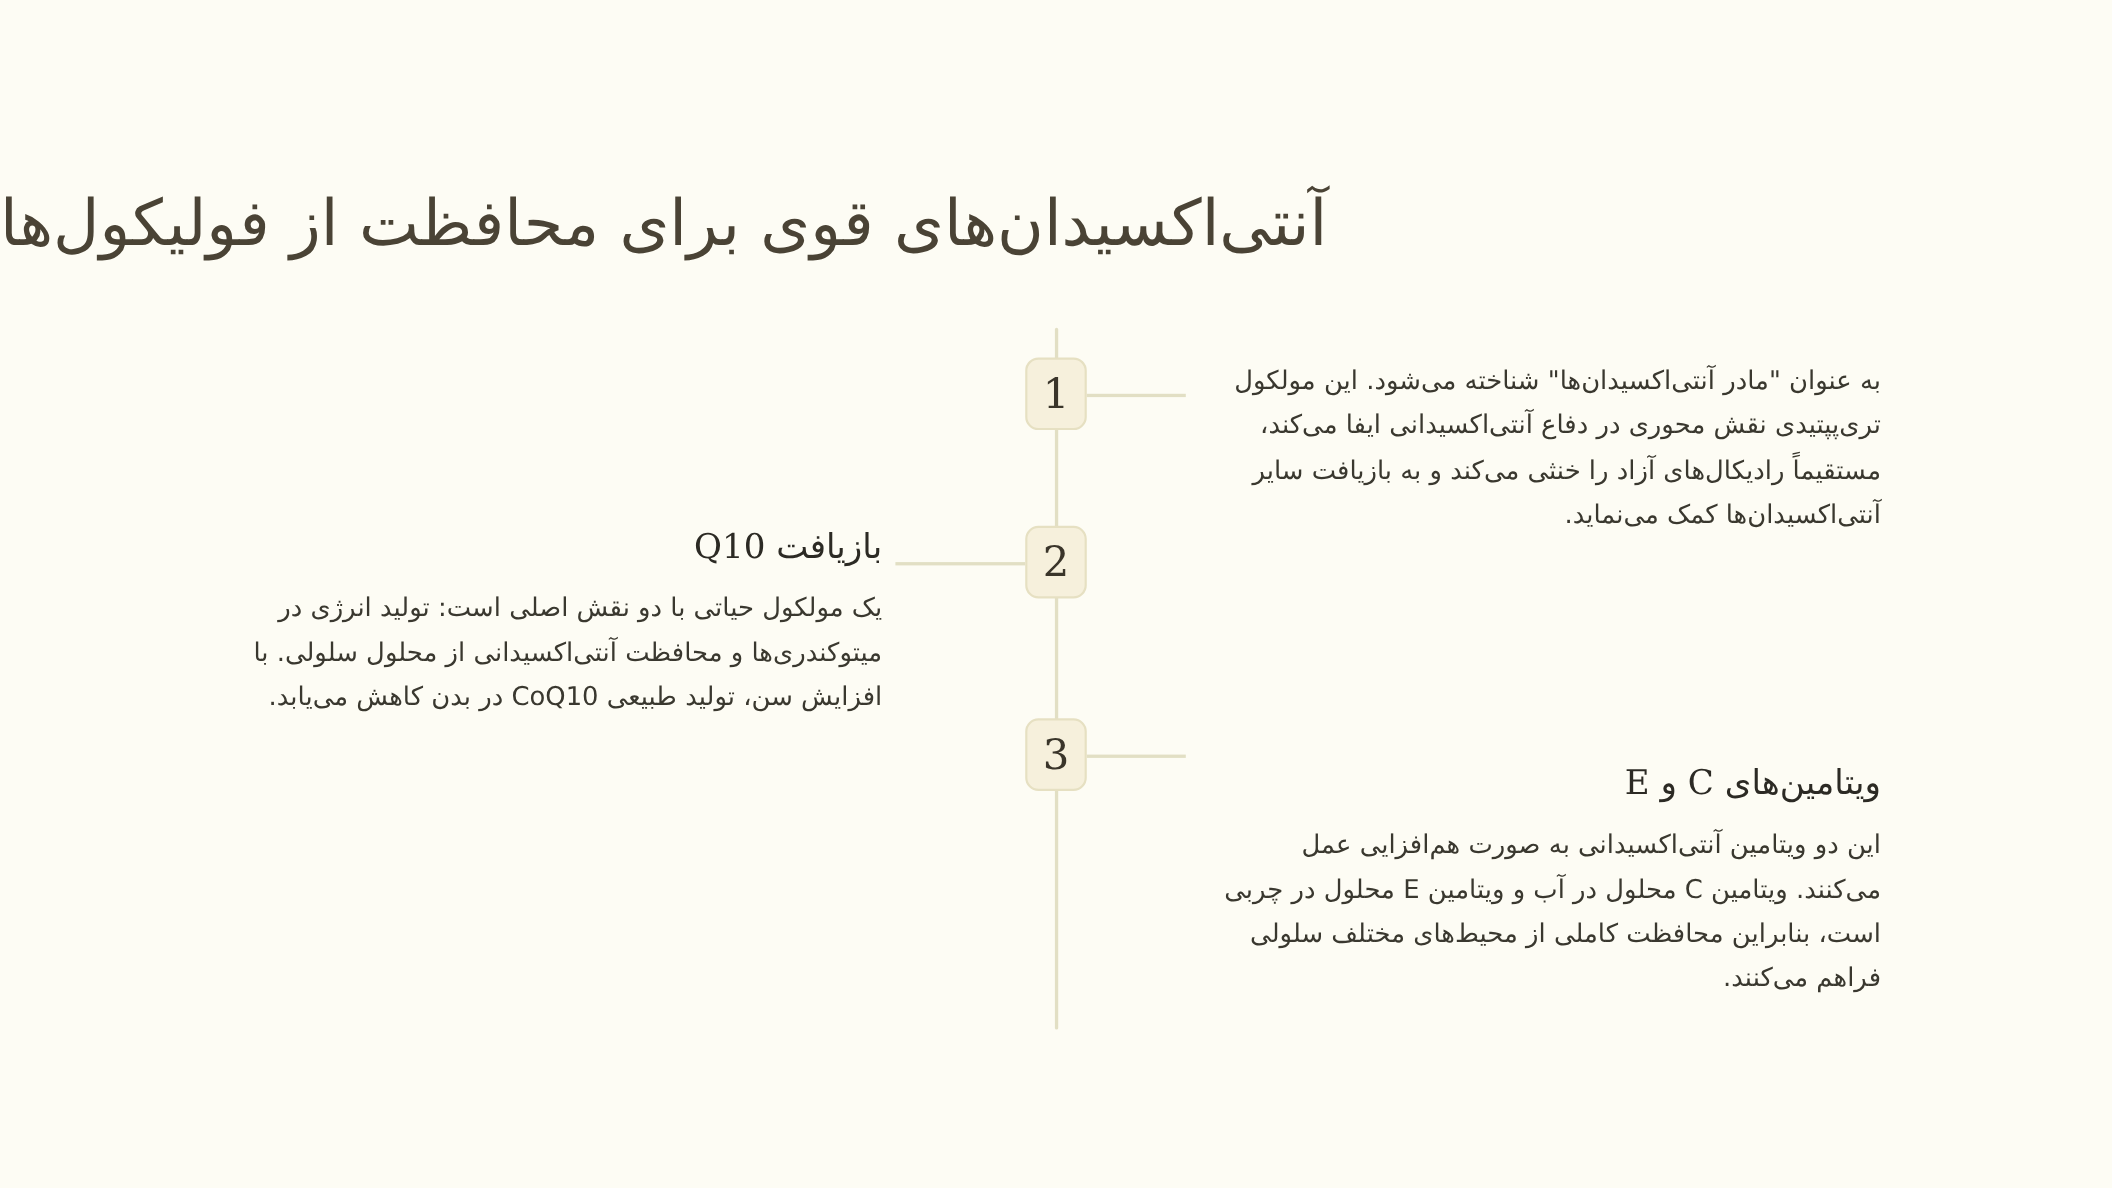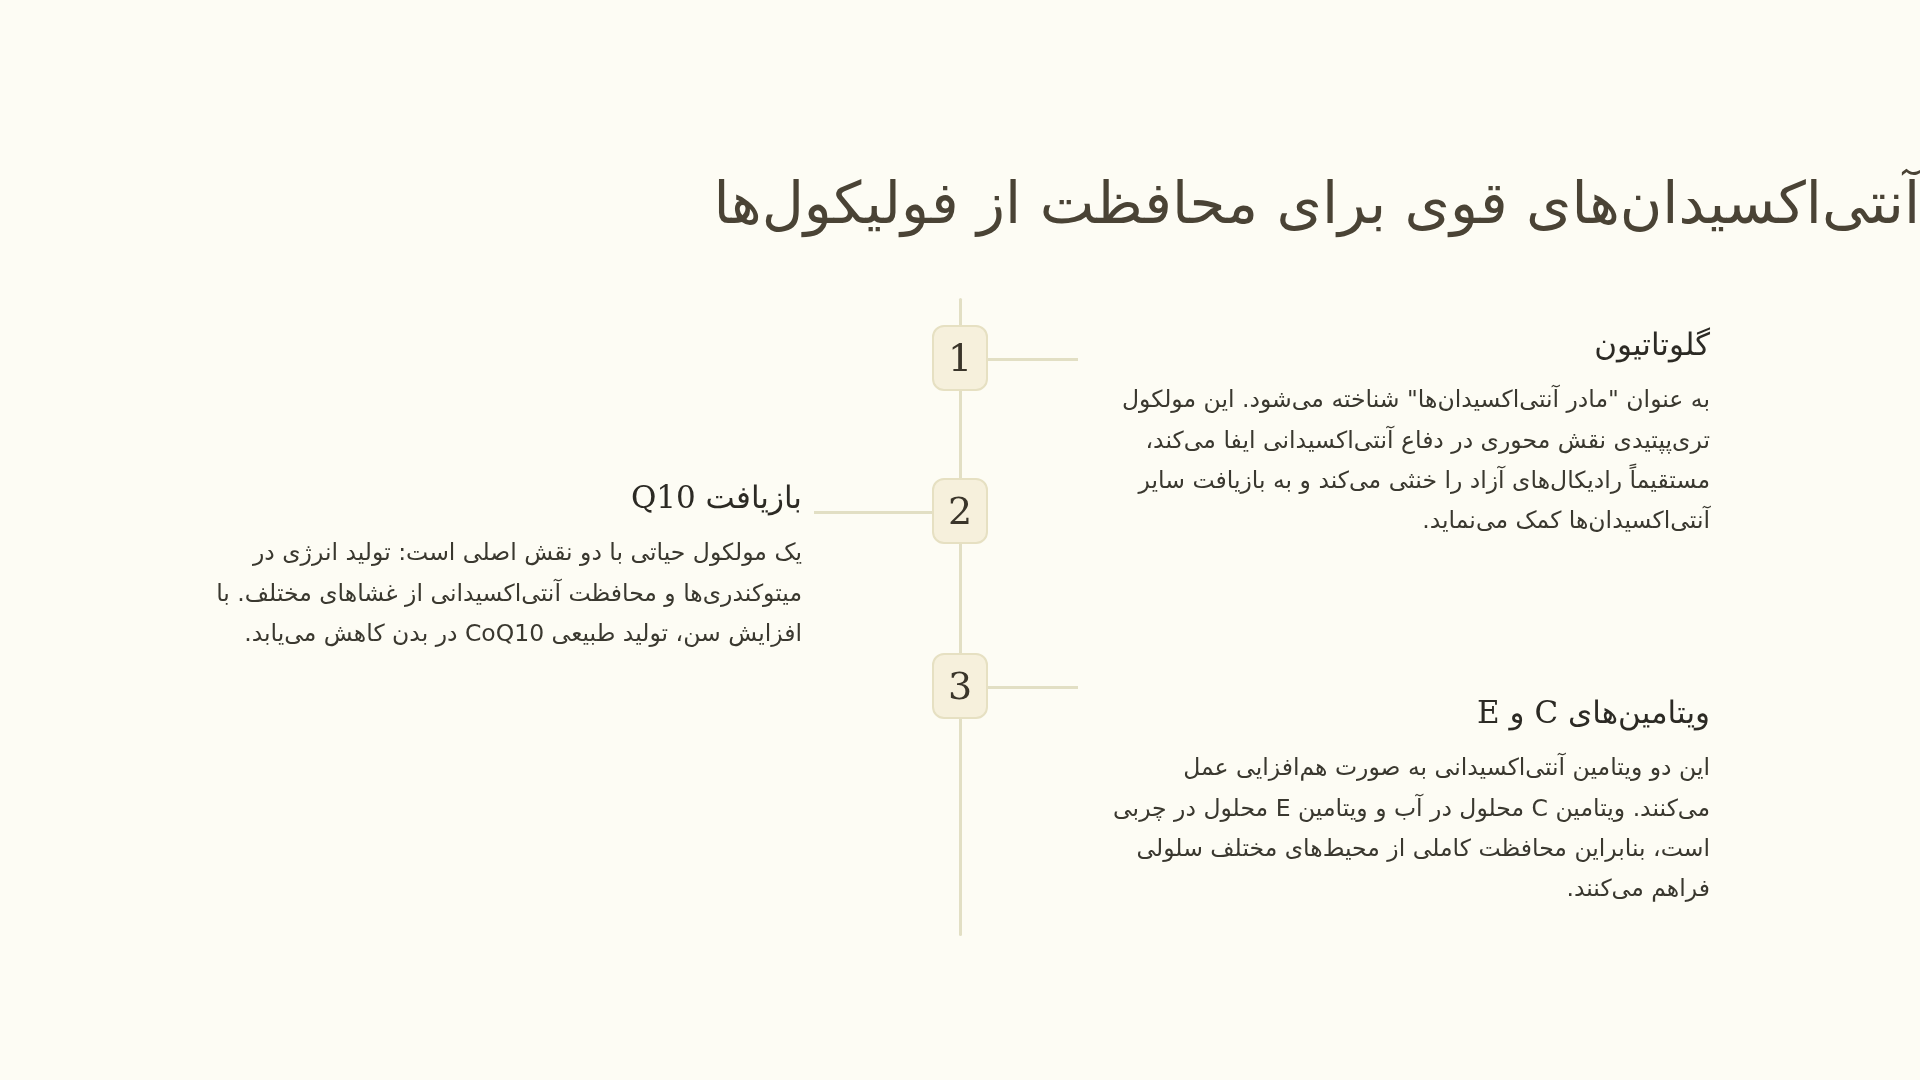--- a/index.html
+++ b/index.html
@@ -17,21 +17,21 @@
     font-family: "DejaVu Sans", "Liberation Sans", sans-serif;
     direction: rtl;
   }
 
   
   .page-title {
     position: absolute;
     top: 128px;
     left: 0;
     width: 1920px;
-    text-align: right;
+    text-align: left;
     font-family: "DejaVu Sans", "Liberation Sans", sans-serif;
     font-size: 58px;
     font-weight: 400;
     line-height: 1.25;
     color: #4A4335;
     letter-spacing: 0px;
     white-space: nowrap;
   }
 
   
@@ -125,27 +125,26 @@
 
   <div class="connector c1"></div>
   <div class="connector c2"></div>
   <div class="connector c3"></div>
 
   <div class="marker m1">1</div>
   <div class="marker m2">2</div>
   <div class="marker m3">3</div>
 
   <div class="entry right e1">
-    <div class="entry-title">گلوتاتیون</div>
     <div class="entry-body">به عنوان "مادر آنتی‌اکسیدان‌ها" شناخته می‌شود. این مولکول تری‌پپتیدی نقش محوری در دفاع آنتی‌اکسیدانی ایفا می‌کند، مستقیماً رادیکال‌های آزاد را خنثی می‌کند و به بازیافت سایر آنتی‌اکسیدان‌ها کمک می‌نماید.</div>
   </div>
 
   <div class="entry left e2">
     <div class="entry-title">بازیافت Q10</div>
-    <div class="entry-body">یک مولکول حیاتی با دو نقش اصلی است: تولید انرژی در میتوکندری‌ها و محافظت آنتی‌اکسیدانی از غشاهای مختلف. با افزایش سن، تولید طبیعی CoQ10 در بدن کاهش می‌یابد.</div>
+    <div class="entry-body">یک مولکول حیاتی با دو نقش اصلی است: تولید انرژی در میتوکندری‌ها و محافظت آنتی‌اکسیدانی از محلول سلولی. با افزایش سن، تولید طبیعی CoQ10 در بدن کاهش می‌یابد.</div>
   </div>
 
   <div class="entry right e3">
     <div class="entry-title">ویتامین‌های C و E</div>
     <div class="entry-body">این دو ویتامین آنتی‌اکسیدانی به صورت هم‌افزایی عمل می‌کنند. ویتامین C محلول در آب و ویتامین E محلول در چربی است، بنابراین محافظت کاملی از محیط‌های مختلف سلولی فراهم می‌کنند.</div>
   </div>
 
 </div>
 
 </body></html>

